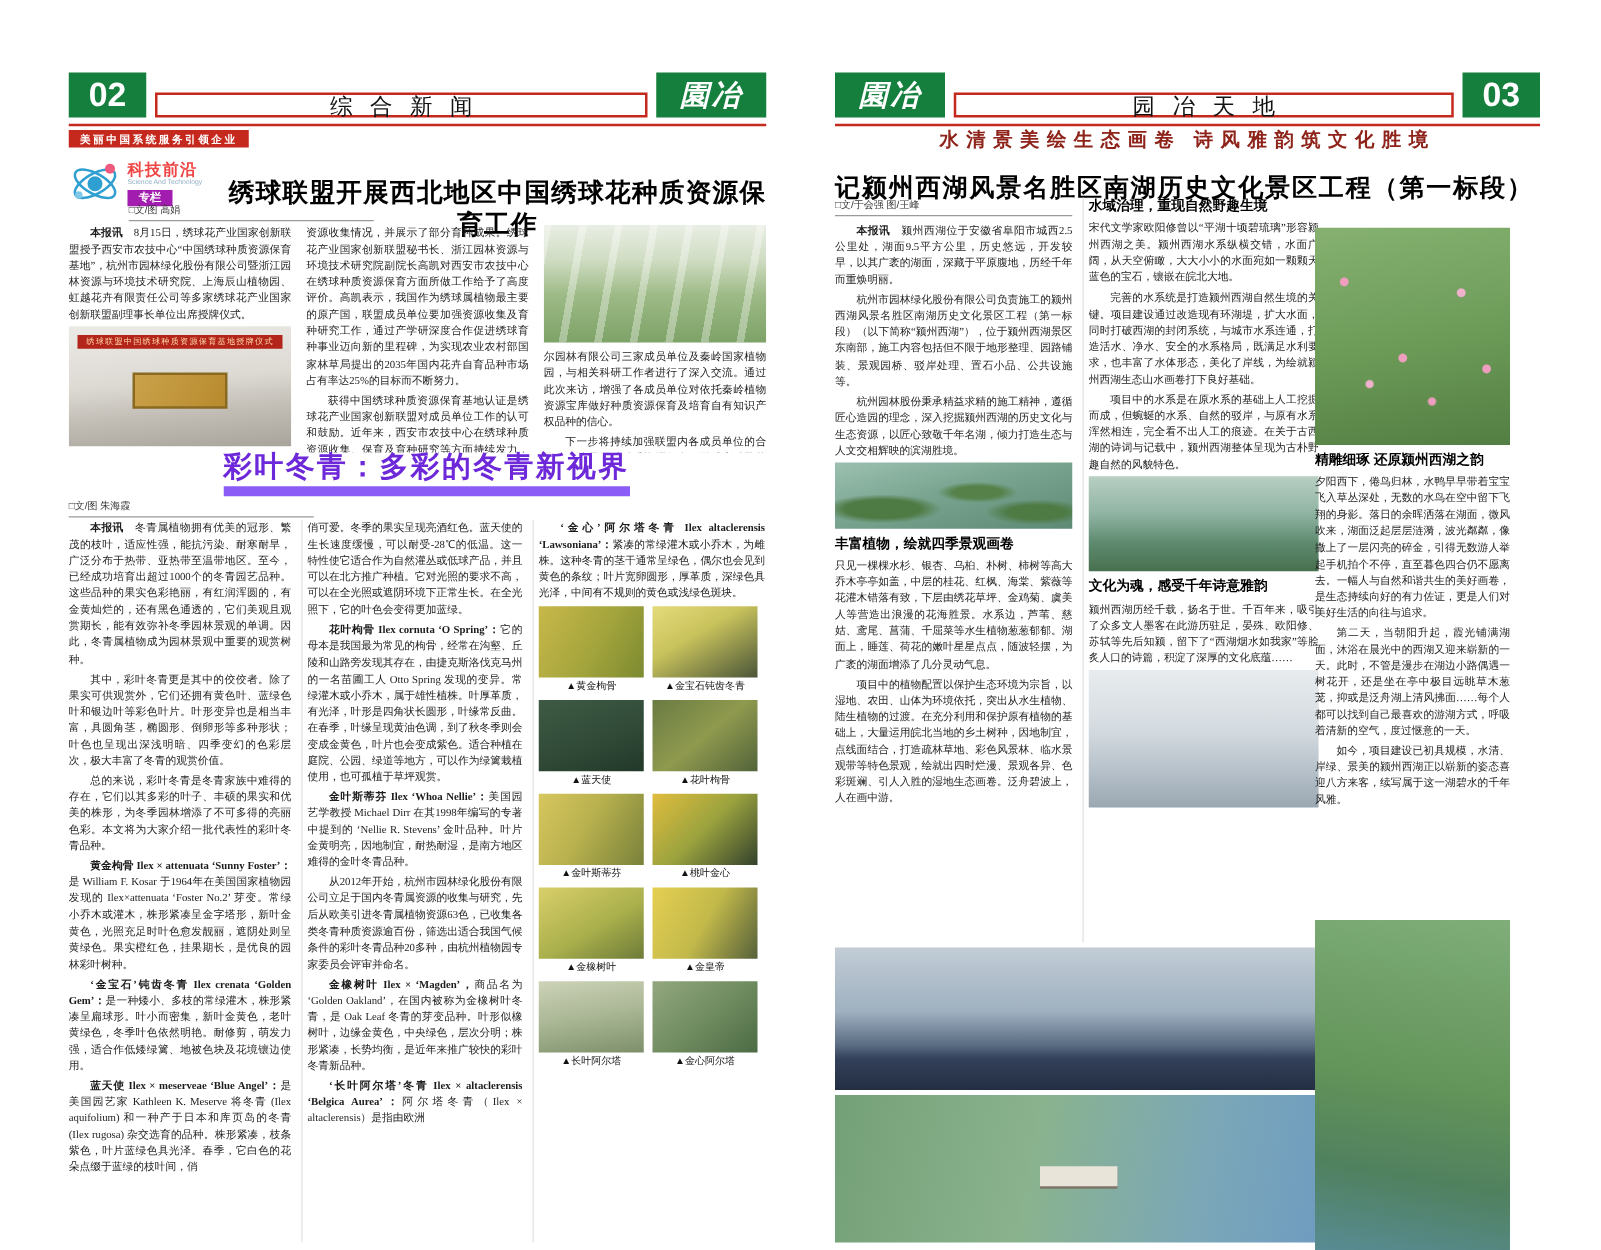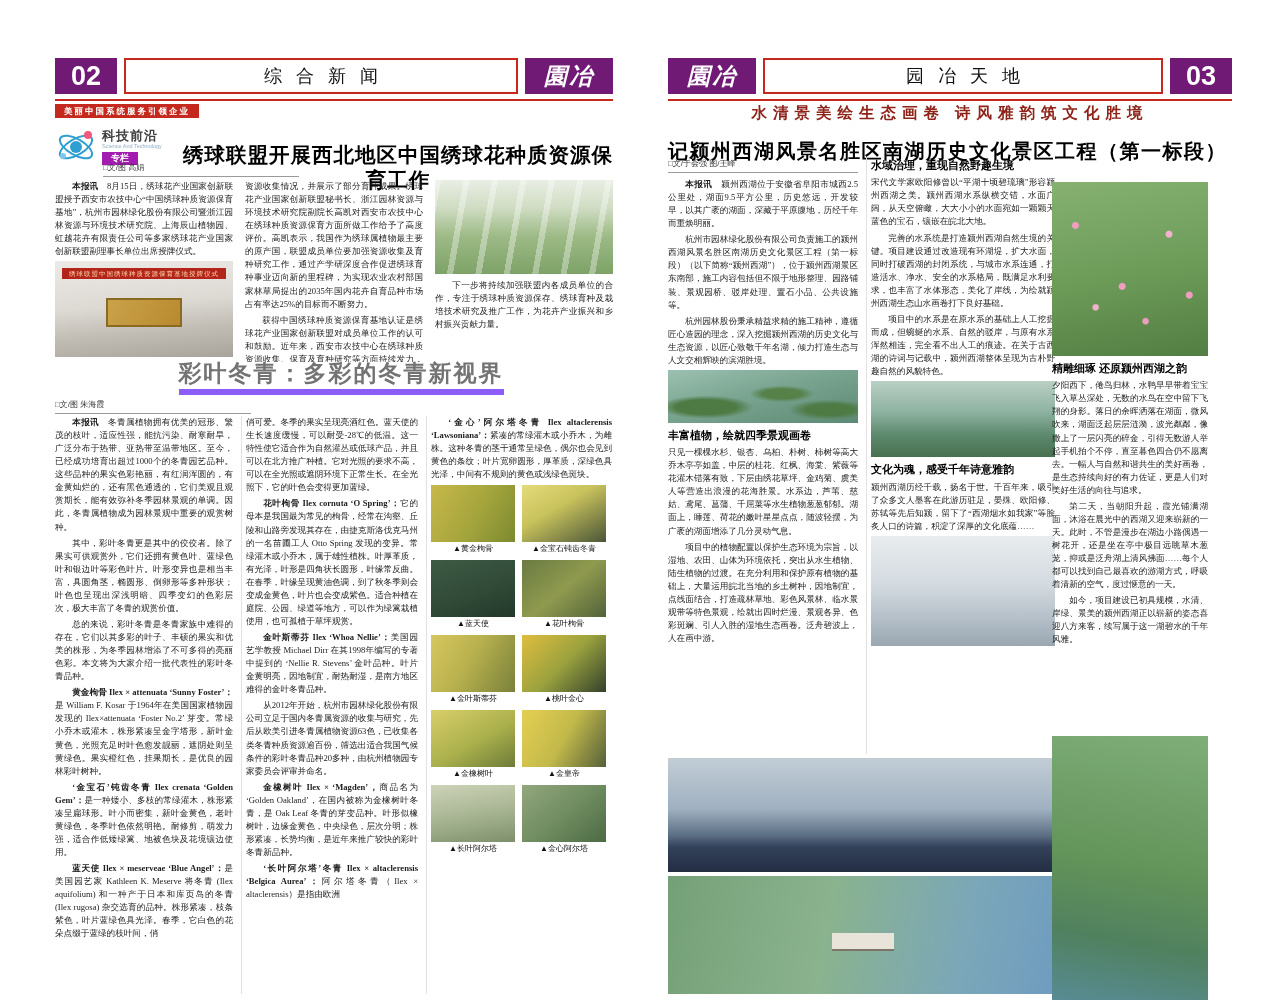--- a/index.html
+++ b/index.html
@@ -5,45 +5,45 @@
 <style>
   html,body{margin:0;padding:0;background:#e9e9e9;}
   #canvas{position:relative;width:1281px;height:1000px;background:#ffffff;overflow:hidden;
           font-family:"Liberation Serif",serif;}
   .page{position:absolute;top:58px;height:938px;background:#fff;}
   .page.pl{left:55px;width:558px;}
   .page.pr{left:668px;width:564px;}
 
   
   .mast{position:absolute;top:0;left:0;right:0;height:36px;display:flex;gap:7px;}
-  .redbox{background:#701a75;color:#fff;display:flex;align-items:center;justify-content:center;}
+  .redbox{background:#15803d;color:#fff;display:flex;align-items:center;justify-content:center;}
   .pagenum{width:62px;font:bold 27px/1 "Liberation Sans",sans-serif;}
   .brand{width:88px;font:bold 23px/1 "Liberation Serif",serif;font-style:italic;letter-spacing:2px;}
-  .banner{flex:1;border:2px solid #c5281c;display:flex;align-items:center;justify-content:center;
-          font:18px/1 "Liberation Serif",serif;color:#111;letter-spacing:14px;text-indent:14px;}
+  .banner{flex:1;border:2px solid #c5281c;display:flex;justify-content:center;
+          font:18px/1 "Liberation Serif",serif;color:#111;letter-spacing:14px;text-indent:14px;margin-top:16px;}
   .redline{position:absolute;left:0;right:0;top:41px;height:2px;background:#c5281c;}
   .chip{position:absolute;left:0;top:46px;background:#c5281c;color:#fff;
         font:bold 8.5px/14px "Liberation Sans",sans-serif;height:14px;padding:0 9px;letter-spacing:2px;}
 
   
   .sciblock{position:absolute;left:0;top:64px;width:132px;height:50px;display:flex;align-items:center;gap:5px;}
   .sci-txt{display:flex;flex-direction:column;}
-  .sci-title{color:#404040;font:bold 13px/1.1 "Liberation Serif",serif;letter-spacing:1px;}
+  .sci-title{color:#ef4444;font:bold 13px/1.1 "Liberation Serif",serif;letter-spacing:1px;}
   .sci-sub{color:#90aec5;font:5.5px/1.2 "Liberation Sans",sans-serif;}
   .sci-tag{align-self:flex-start;background:#a21caf;color:#fff;font:bold 9px/13px "Liberation Sans",sans-serif;
            padding:0 9px;margin-top:2px;}
 
   
   .h1a{position:absolute;left:128px;right:0;top:70px;text-align:center;
        font:bold 20.5px/1.25 "Liberation Sans",sans-serif;color:#000;letter-spacing:1px;}
   .byline{font:8px/11px "Liberation Sans",sans-serif;color:#333;border-bottom:1px solid #9a9a9a;padding-bottom:3px;}
   .byl-abs{position:absolute;}
   .h2a{position:absolute;left:0;right:0;top:303px;text-align:center;}
-  .h2a span{display:inline-block;font:bold 23px/1.1 "Liberation Serif",serif;color:#737373;
-            border-bottom:6px solid #8b5cf6;padding-bottom:3px;letter-spacing:2px;margin-left:14px;}
+  .h2a span{display:inline-block;font:bold 23px/1.1 "Liberation Serif",serif;color:#6d28d9;
+            border-bottom:8px solid #8b5cf6;padding-bottom:3px;letter-spacing:2px;margin-left:14px;}
   .kick{position:absolute;left:0;right:0;top:46px;text-align:center;
         font:bold 15.5px/1.2 "Liberation Serif",serif;color:#8e231a;letter-spacing:6px;}
   .h1b{position:absolute;left:0;right:0;top:68px;text-align:left;
        font:bold 20px/1.25 "Liberation Sans",sans-serif;color:#000;letter-spacing:1.5px;}
 
   
   .cols{position:absolute;display:flex;}
   .col{overflow:hidden;}
   .col.sep{border-left:1px solid #e2e2e2;padding-left:4px;}
   .para{margin:0 0 3px;text-indent:2em;text-align:justify;
@@ -153,20 +153,21 @@
         <div>
 
         <p class="para ni"><b></b><span>资源收集情况，并展示了部分育种成果。绣球花产业国家创新联盟秘书长、浙江园林资源与环境技术研究院副院长高凯对西安市农技中心在绣球种质资源保育方面所做工作给予了高度评价。高凯表示，我国作为绣球属植物最主要的原产国，联盟成员单位要加强资源收集及育种研究工作，通过产学研深度合作促进绣球育种事业迈向新的里程碑，为实现农业农村部国家林草局提出的2035年国内花卉自育品种市场占有率达25%的目标而不断努力。</span></p>
             <p class="para"><b></b><span>获得中国绣球种质资源保育基地认证是绣球花产业国家创新联盟对成员单位工作的认可和鼓励。近年来，西安市农技中心在绣球种质资源收集、保育及育种研究等方面持续发力，考察组还走访了西安植物园、秦岭国家植物园等科研单位。</span></p>
           </div>
       </div>
       <div class="col" style="width:178px;margin-left:12px;">
         <div class="ph ph-greenhouse" style="width:178px;height:94px;margin-bottom:5px;"></div>
         <div>
 
+        <p class="para ni"><b></b><span>尔园林有限公司三家成员单位及秦岭国家植物园，与相关科研工作者进行了深入交流。通过此次来访，增强了各成员单位对依托秦岭植物资源宝库做好种质资源保育及培育自有知识产权品种的信心。</span></p>
             <p class="para"><b></b><span>下一步将持续加强联盟内各成员单位的合作，专注于绣球种质资源保存、绣球育种及栽培技术研究及推广工作，为花卉产业振兴和乡村振兴贡献力量。</span></p>
           </div>
       </div>
     </div>
 
     <div class="h2a">
       <span>彩叶冬青：多彩的冬青新视界</span>
     </div>
     <div class="byline byl-abs" style="left:0;top:341px;width:196px;">□文/图  朱海霞</div>
 

